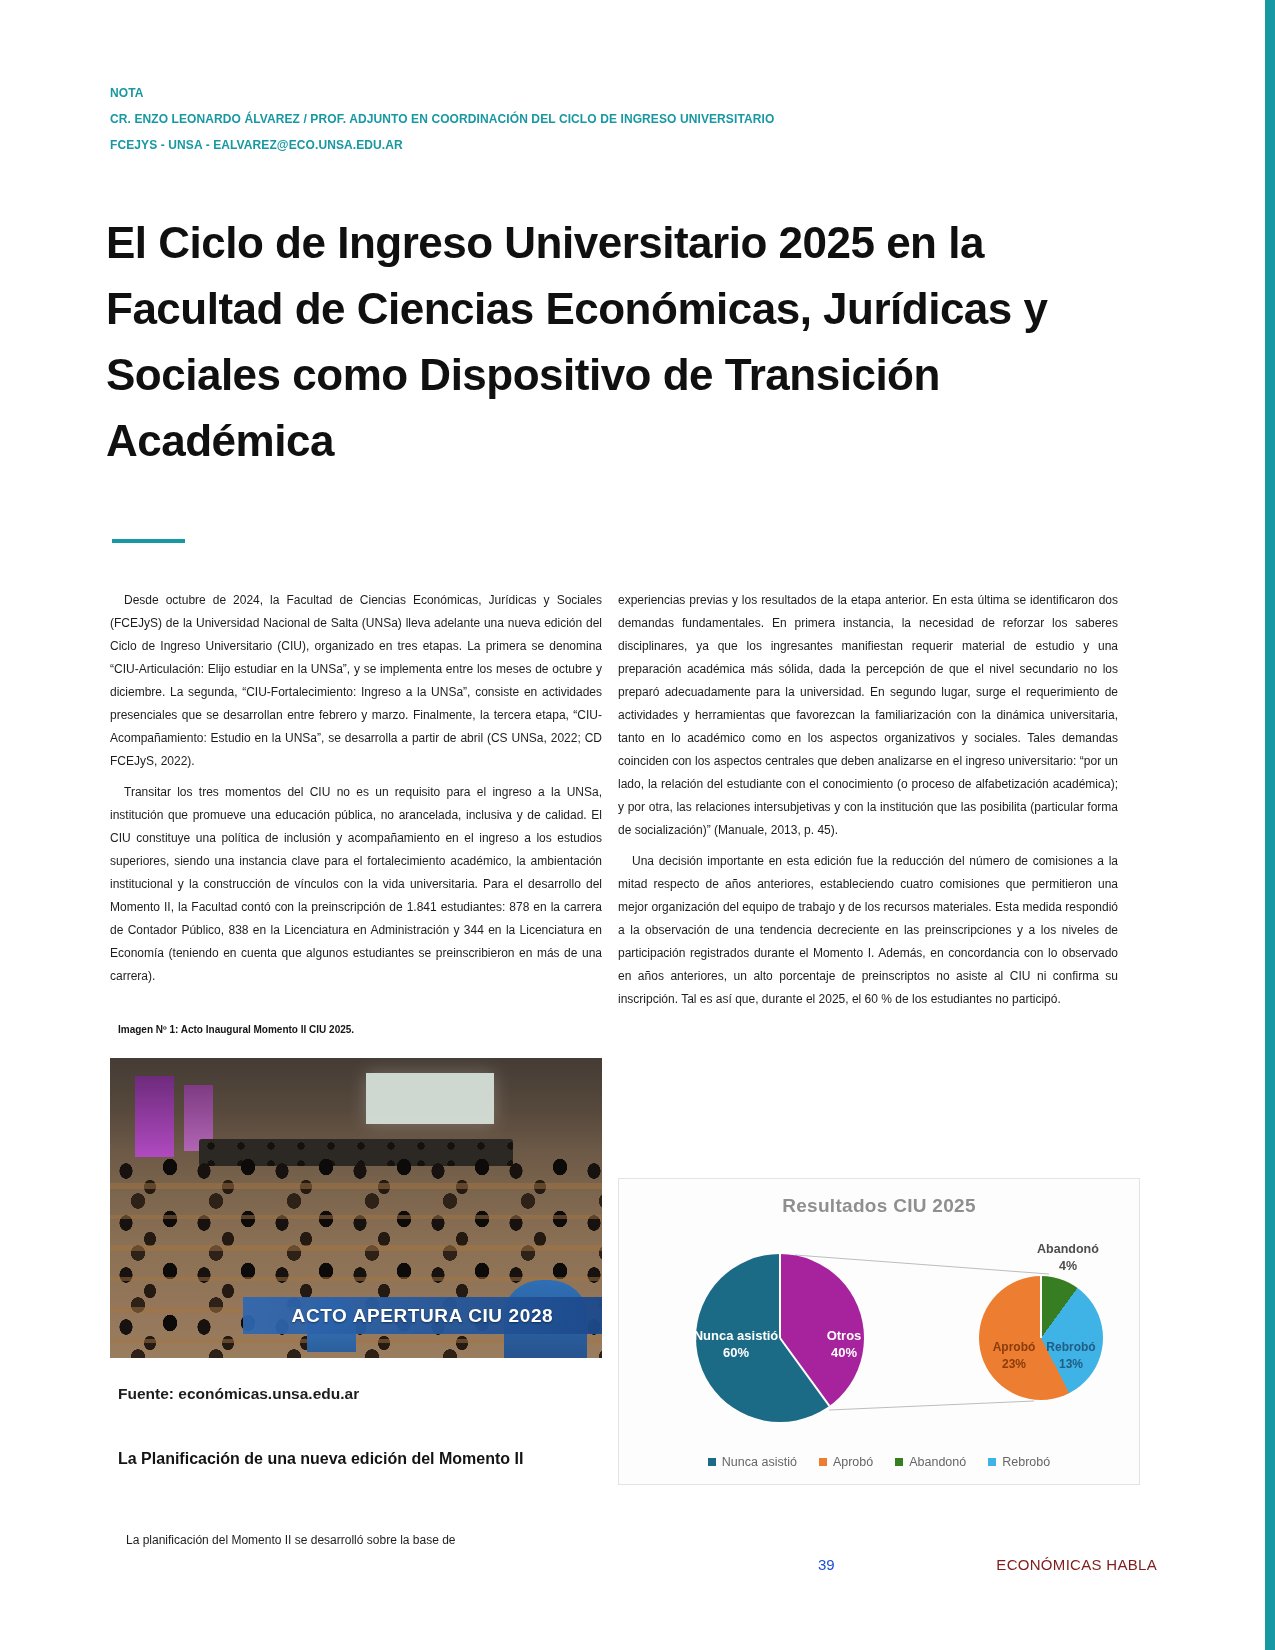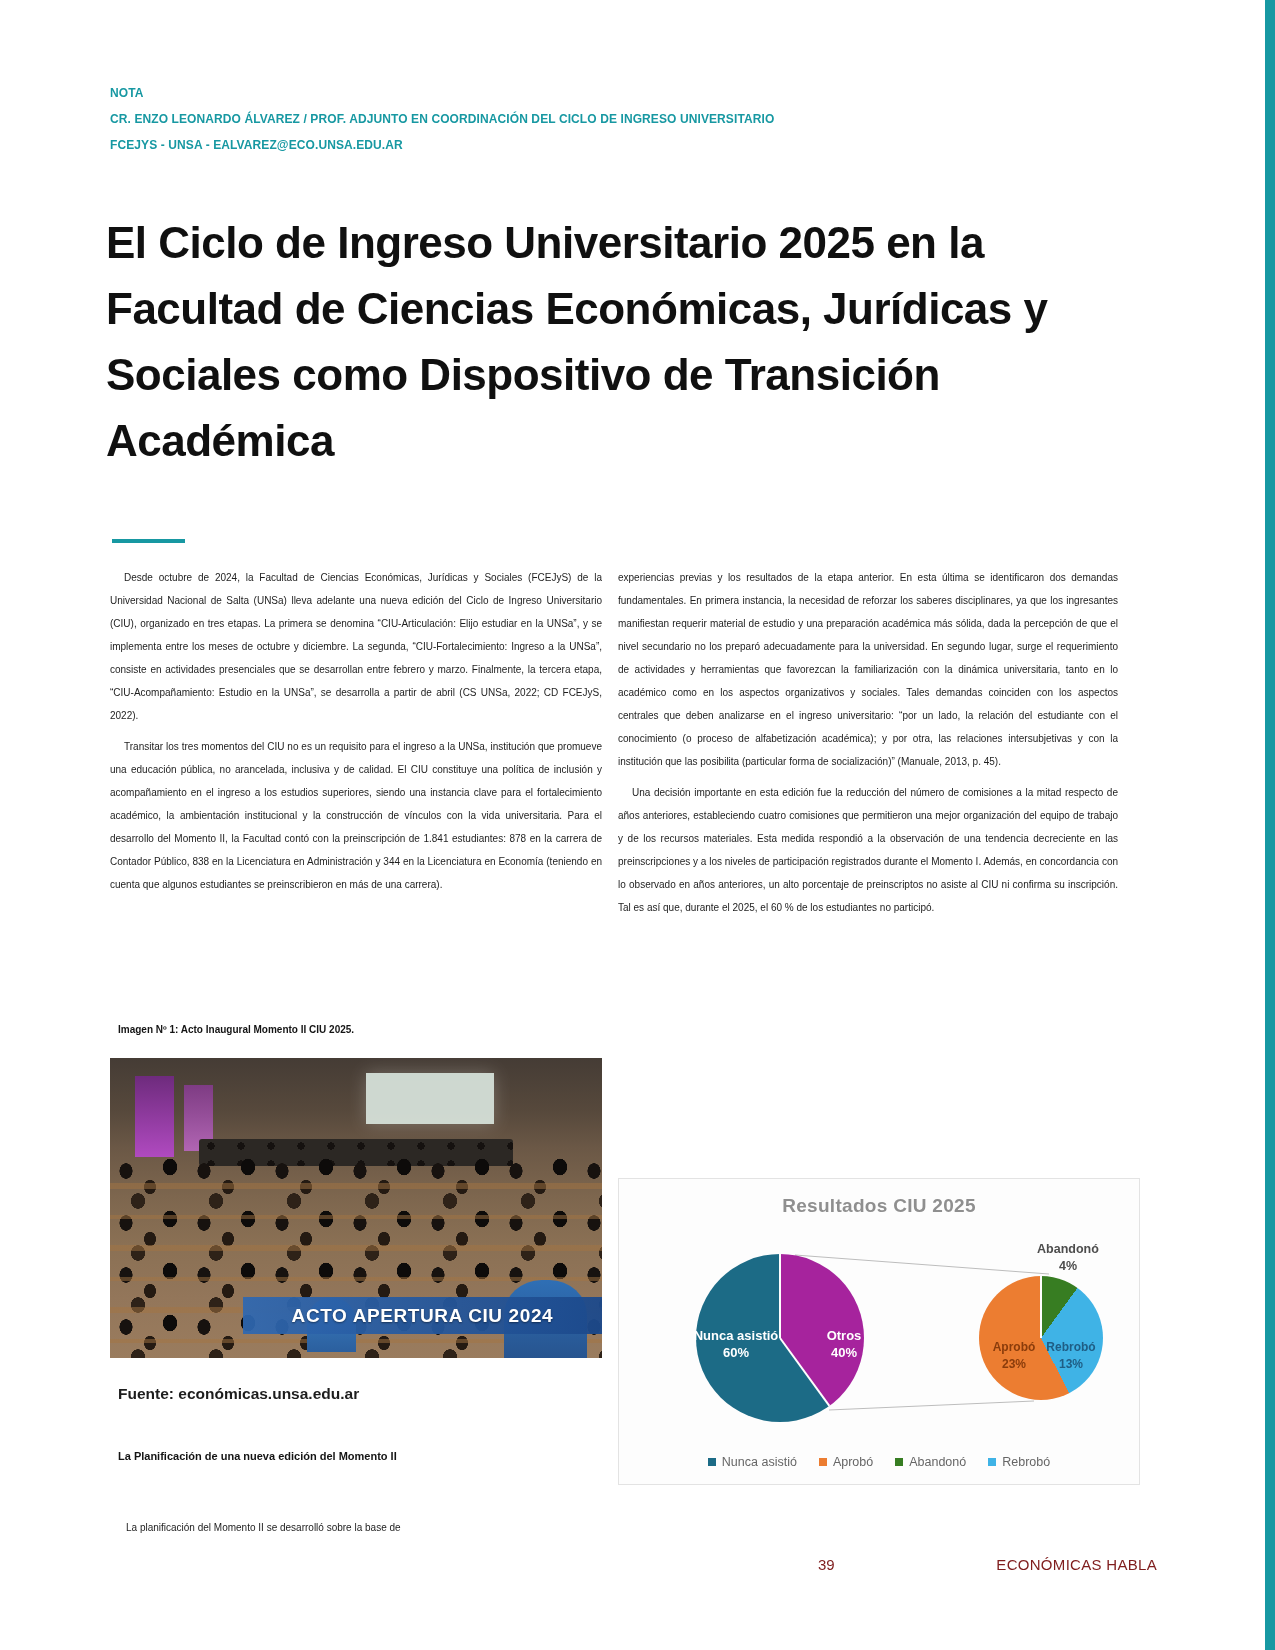--- a/index.html
+++ b/index.html
@@ -14,31 +14,31 @@
 
   
   .title{position:absolute;left:106px;top:210px;width:1015px;margin:0;color:#101010;
          font-size:44px;line-height:66px;font-weight:bold;letter-spacing:-.5px;}
   .title-rule{position:absolute;left:112px;top:539px;width:73px;height:4px;background:#1798a2;}
 
   
   .col{position:absolute;top:566px;}
   .col-left{left:110px;width:492px;height:990px;}
   .col-right{left:618px;width:500px;height:990px;}
-  .body-text{font-size:10px;line-height:23px;text-align:justify;color:#1d1d1d;}
+  .body-text{font-size:12px;line-height:23px;text-align:justify;color:#1d1d1d;margin-top:23px;}
   .body-text p{margin:0 0 8px 0;}
   .body-text p.indent{text-indent:14px;}
   .ltext{position:absolute;left:0;top:0;width:492px;height:450px;overflow:hidden;}
   .rtext{position:absolute;left:0;top:0;width:500px;height:580px;overflow:hidden;}
 
   .caption{font-weight:bold;font-size:10px;color:#141414;padding-left:8px;}
   .img-caption{position:absolute;left:0;top:458px;width:492px;}
   .source{position:absolute;left:0;top:819px;width:492px;font-weight:bold;font-size:15.5px;padding-left:8px;}
   .section-heading{position:absolute;left:0;top:884px;width:492px;margin:0;
-                   font-size:11px;font-weight:bold;color:#141414;padding-left:8px;}
+                   font-size:16px;font-weight:bold;color:#141414;padding-left:8px;}
   .p3{position:absolute;left:16px;top:940px;width:492px;}
 
   
   .photo{position:absolute;left:0;top:492px;width:492px;height:300px;margin:0;overflow:hidden;
          background:linear-gradient(180deg,#453c35 0%,#57493c 18%,#6b5846 30%,#7d664e 46%,#8a7054 62%,#93765a 80%,#9a7c5e 100%);}
   .ph-screen{position:absolute;left:52%;top:5%;width:26%;height:17%;background:#d9e5dd;opacity:.92;
              box-shadow:0 0 18px rgba(255,255,255,.25);}
   .ph-banner-l{position:absolute;left:5%;top:6%;width:8%;height:27%;
                background:linear-gradient(180deg,#6e2b7d,#b04ac0);}
   .ph-banner-l2{position:absolute;left:15%;top:9%;width:6%;height:22%;
@@ -83,21 +83,21 @@
   .lbl-otros{left:185px;top:148px;width:80px;}
   .lbl-aprobo{left:355px;top:160px;width:80px;color:#8a3c0b;font-size:12px;}
   .lbl-rebrobo{left:412px;top:160px;width:80px;color:#1f5d84;font-size:12px;}
   .lbl-abandono{left:394px;top:62px;width:110px;color:#4d4d4d;font-size:12.5px;}
   .legend{position:absolute;left:0;top:276px;width:100%;display:flex;justify-content:center;
           gap:22px;font-size:12.5px;color:#666;}
   .legend .li{display:flex;align-items:center;gap:6px;}
   .legend .sw{display:inline-block;width:8px;height:8px;}
 
   
-  .pagenum{position:absolute;left:818px;top:1556px;font-size:15px;color:#7f1d1d;}
+  .pagenum{position:absolute;left:818px;top:1556px;font-size:15px;color:#1d4ed8;}
   .brand{position:absolute;right:118px;top:1556px;font-size:15px;color:#7f1d1d;letter-spacing:.3px;margin-left:33px;}
 </style>
 </head>
 <body>
 
 <div class="page">
   <div class="edge-bar"></div>
 
   <header class="hdr">
     <div class="kicker">NOTA</div>
@@ -117,21 +117,21 @@
     <div class="caption img-caption">Imagen Nº 1: Acto Inaugural Momento II CIU 2025.</div>
 
     <figure class="photo">
       <div class="ph-banner-l"></div>
       <div class="ph-banner-l2"></div>
       <div class="ph-screen"></div>
       <div class="ph-stage"></div>
       <div class="ph-crowd"></div>
       <div class="ph-blue1"></div>
       <div class="ph-blue2"></div>
-      <div class="photo-banner">ACTO APERTURA CIU 2024</div>
+      <div class="photo-banner">ACTO APERTURA CIU 2028</div>
     </figure>
 
     <div class="source">Fuente: económicas.unsa.edu.ar</div>
     <h2 class="section-heading">La Planificación de una nueva edición del Momento II</h2>
     <p class="body-text indent p3">La planificación del Momento II se desarrolló sobre la base de</p>
   </section>
 
   <section class="col col-right">
     <div class="body-text rtext">
       <p>experiencias previas y los resultados de la etapa anterior. En esta última se identificaron dos demandas fundamentales. En primera instancia, la necesidad de reforzar los saberes disciplinares, ya que los ingresantes manifiestan requerir material de estudio y una preparación académica más sólida, dada la percepción de que el nivel secundario no los preparó adecuadamente para la universidad. En segundo lugar, surge el requerimiento de actividades y herramientas que favorezcan la familiarización con la dinámica universitaria, tanto en lo académico como en los aspectos organizativos y sociales. Tales demandas coinciden con los aspectos centrales que deben analizarse en el ingreso universitario: “por un lado, la relación del estudiante con el conocimiento (o proceso de alfabetización académica); y por otra, las relaciones intersubjetivas y con la institución que las posibilita (particular forma de socialización)” (Manuale, 2013, p. 45).</p>

